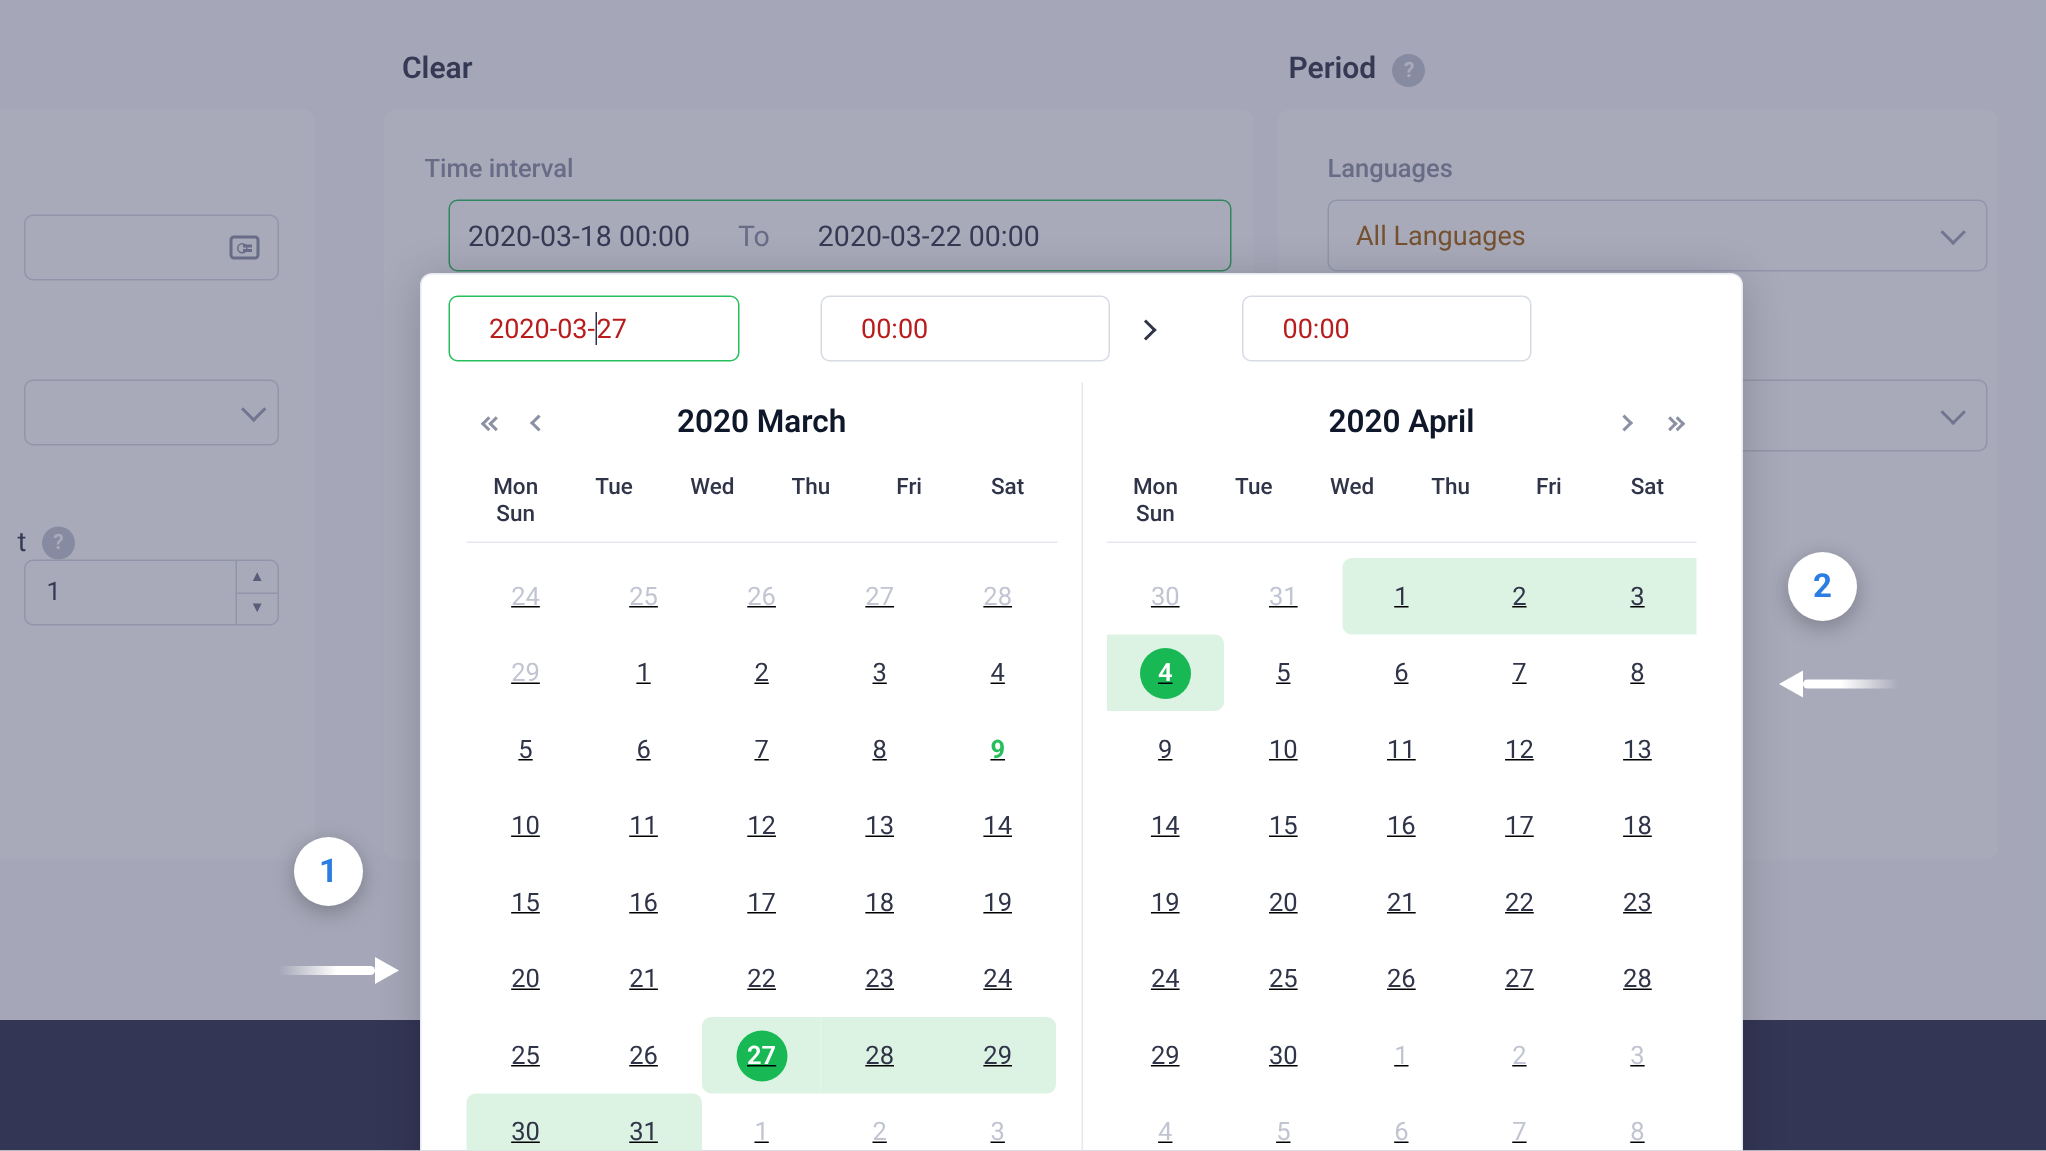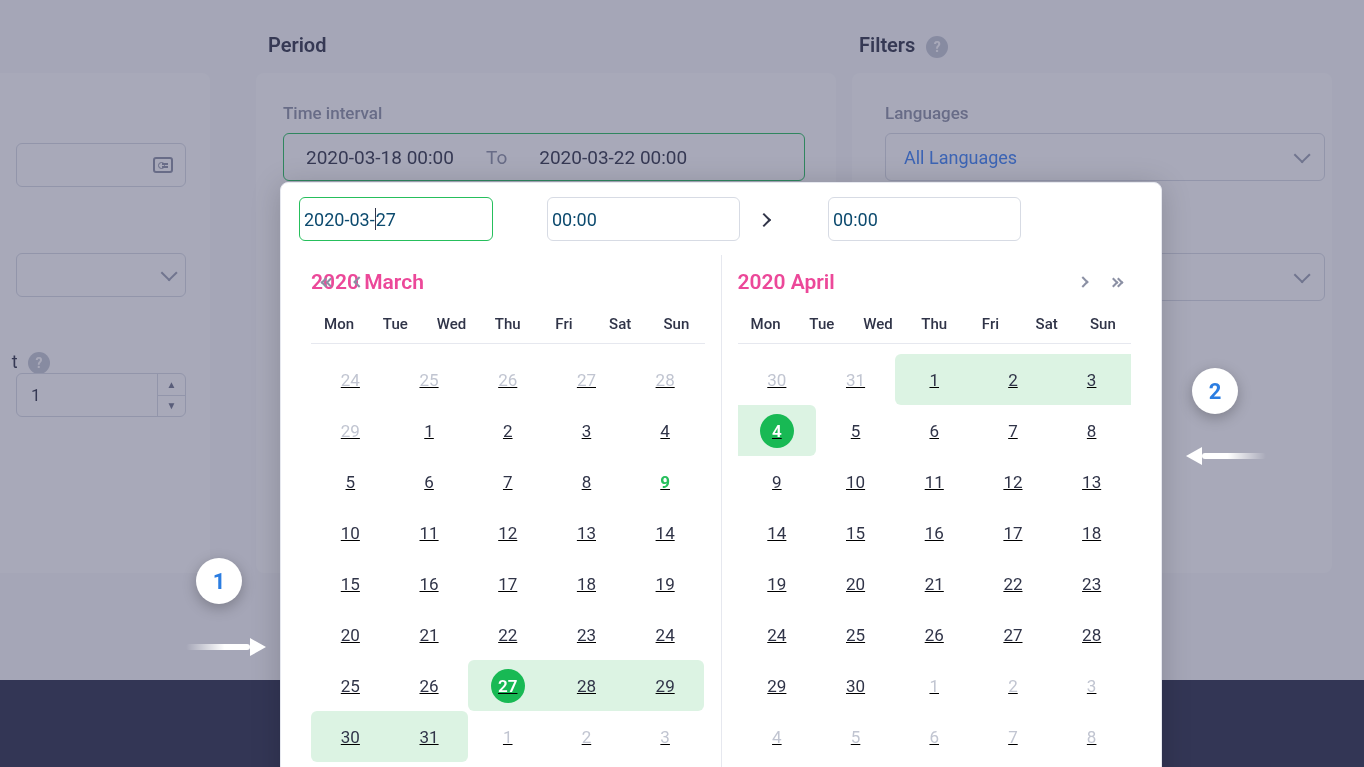--- a/index.html
+++ b/index.html
@@ -60,45 +60,45 @@
     .sublabel {
       color: #8b90a4;
       font-size: 17px;
       font-weight: 500;
     }
     .timeinterval-label { position:absolute; left: 27px; top: 30px; text-align: center; }
     .languages-label { position:absolute; left: 33px; top: 30px; }
 
     .time-box {
       position:absolute;
-      left: 27px; top: 60px;
+      left: 43px; top: 60px;
       width: 522px; height: 48px;
       border: 1.5px solid #26bf5c;
       border-radius: 6px;
       display:flex;
       align-items:center;
-      padding: 0 22px;
+      padding: 0 12px;
       font-size: 19px;
       color: #303448;
       gap: 32px;
     }
     .time-box .to { color:#8b90a4;text-align:center; }
 
     .lang-select {
       position:absolute;
       left: 33px; top: 60px;
       width: 440px; height: 48px;
       border: 1px solid #d7dbe4;
       border-radius: 6px;
       display:flex;
       align-items:center;
       justify-content: space-between;
       padding: 0 18px;
       font-size: 18px;
-      color: #3b82f6;
+      color: #a16207;
     }
     .chevron-down {
       width: 12px; height: 12px;
       border-right: 2px solid #9ba0b3;
       border-bottom: 2px solid #9ba0b3;
       transform: rotate(45deg) translateY(-3px);
     }
 
     .left-id { position:absolute; right: 24px; top: 70px; width: 170px; height: 44px; border:1px solid #d7dbe4; border-radius:6px; display:flex; align-items:center; justify-content:flex-end; padding-right:12px; }
     .left-select { position:absolute; right: 24px; top: 180px; width: 170px; height: 44px; border:1px solid #d7dbe4; border-radius:6px; display:flex; align-items:center; justify-content:flex-end; padding-right:12px; }
@@ -125,23 +125,23 @@
       align-items:center;
       gap: 14px;
       padding: 14px 18px 4px 18px;
     }
     .dp-input {
       height: 44px;
       border: 1px solid #d7dbe4;
       border-radius: 6px;
       display:flex;
       align-items:center;
-      padding: 0 4px;
+      padding: 0 26px;
       font-size: 18px;
-      color: #0c4a6e;
+      color: #b91c1c;
     }
     .dp-input.green { border-color:#26bf5c; }
     .dp-input.date { width: 194px; }
     .dp-input.time { width: 193px; margin-left: 40px; }
     .arrow-sep {
       width: 20px; text-align:center;
     }
     .arrow-right {
       display:inline-block;
       width: 10px; height: 10px;
@@ -155,26 +155,26 @@
       padding: 10px 14px 0 14px;
     }
     .cal {
       flex:1;
       padding: 0 16px;
     }
     .cal + .cal { border-left: 1px solid #e6e8ef; }
     .cal-head {
       display:flex;
       align-items:center;
-      justify-content:flex-start;
+      justify-content:center;
       position:relative;
       height: 54px;
       font-size: 21px;
       font-weight: 600;
-      color:#ec4899;
+      color:#0f172a;
     }
     .cal-nav-btn {
       position:absolute;
       width: 24px; height: 24px;
       display:flex; align-items:center; justify-content:center;
       cursor:pointer;
     }
     .nav-chev {
       width: 8px; height: 8px;
       border-top: 2px solid #8b90a4;
@@ -189,21 +189,21 @@
       width: 7px; height: 7px;
       border-top: 2px solid #8b90a4;
       border-left: 2px solid #8b90a4;
       transform: rotate(-45deg);
       margin-right:-2px;
     }
     .nav-dbl.right span { transform: rotate(135deg); }
 
     .dow-row {
       display:grid;
-      grid-template-columns: repeat(7, 1fr);
+      grid-template-columns: repeat(6, 1fr);
       padding: 6px 0 10px 0;
       border-bottom: 1px solid #e6e8ef;
       margin-bottom: 10px;
     }
     .dow-row div {
       text-align:center;
       font-size: 15px;
       color:#303448;
       font-weight: 500;
     }
@@ -306,23 +306,23 @@
     .id-icon::after {
       content:''; position:absolute; right:3px; top:4px; width:6px; height:1.5px; background:#8b90a4; box-shadow: 0 3px 0 #8b90a4;
     }
   </style>
 </head>
 <body>
 
 <div class="bg">
   <div class="bg-darkband"></div>
 
-  <div class="section-label period-label">Period</div>
+  <div class="section-label period-label">Clear</div>
   <div class="section-label filters-label">
-    <span>Filters</span>
+    <span>Period</span>
     <span class="help-icon">?</span>
   </div>
 
   <div class="panel panel-left">
     <div class="left-id">
         <span class="id-icon"></span>
       </div>
     <div class="left-select">
         <span class="chevron-down"></span>
       </div>

